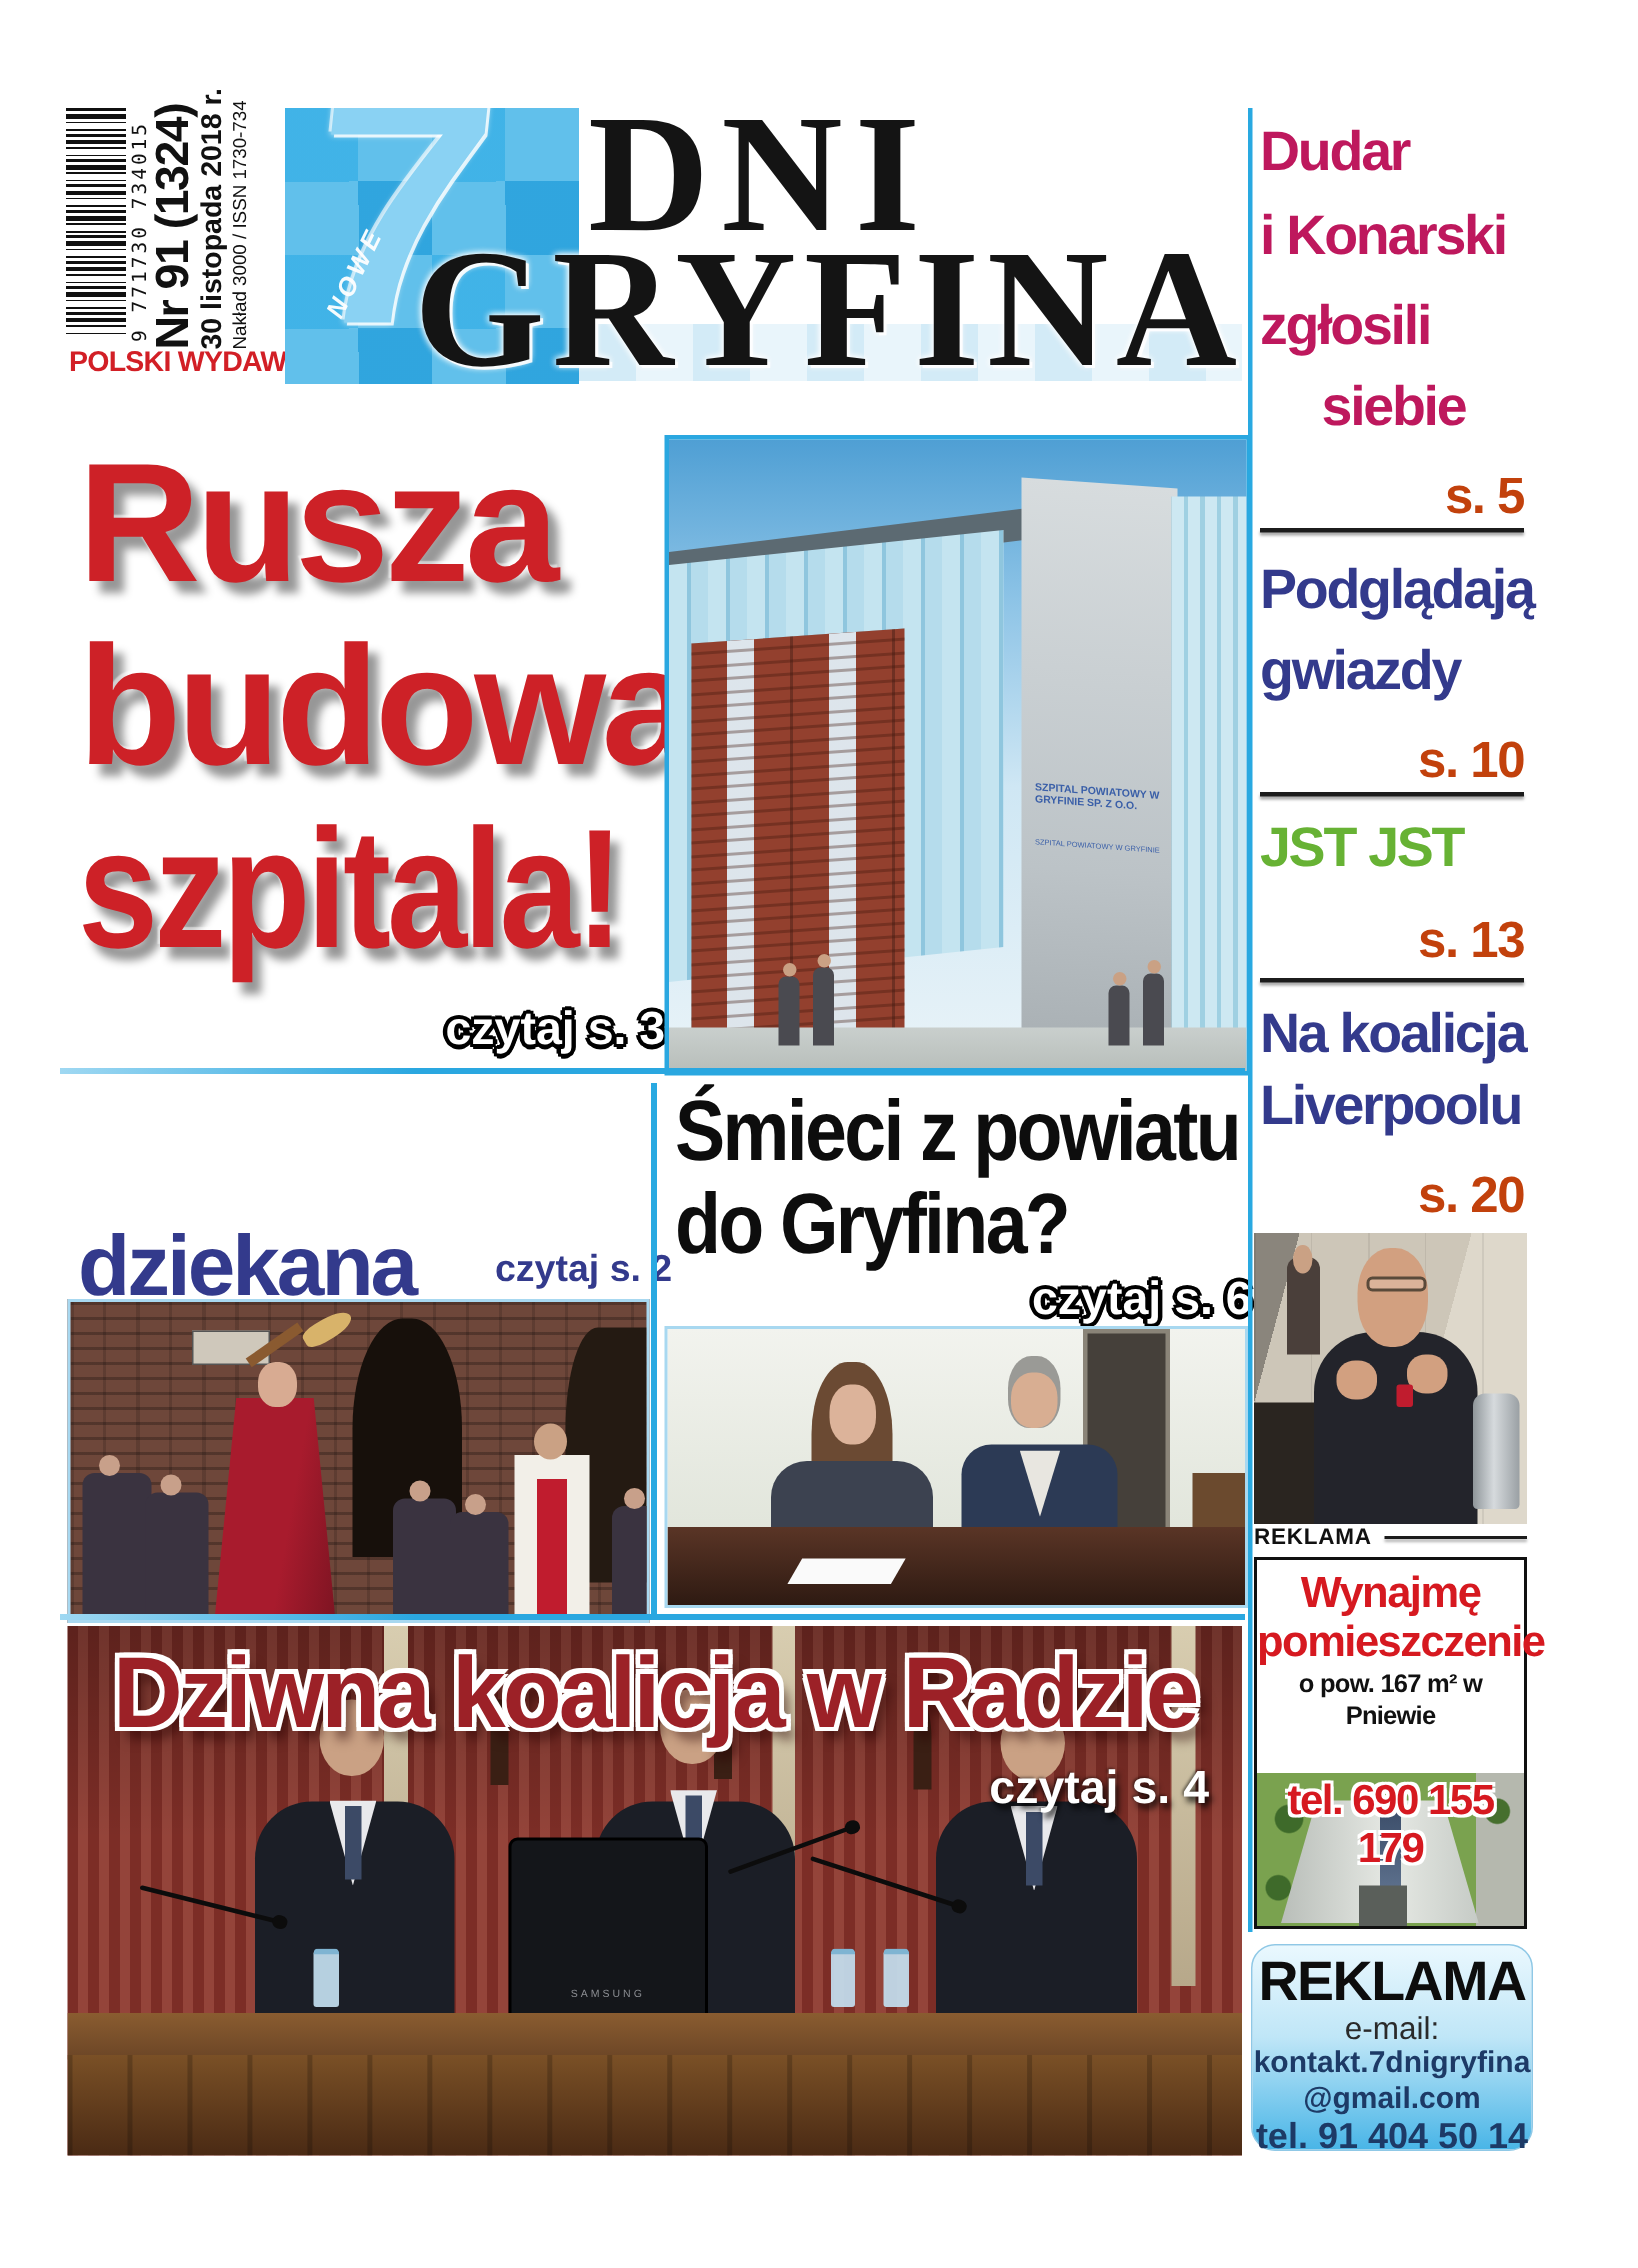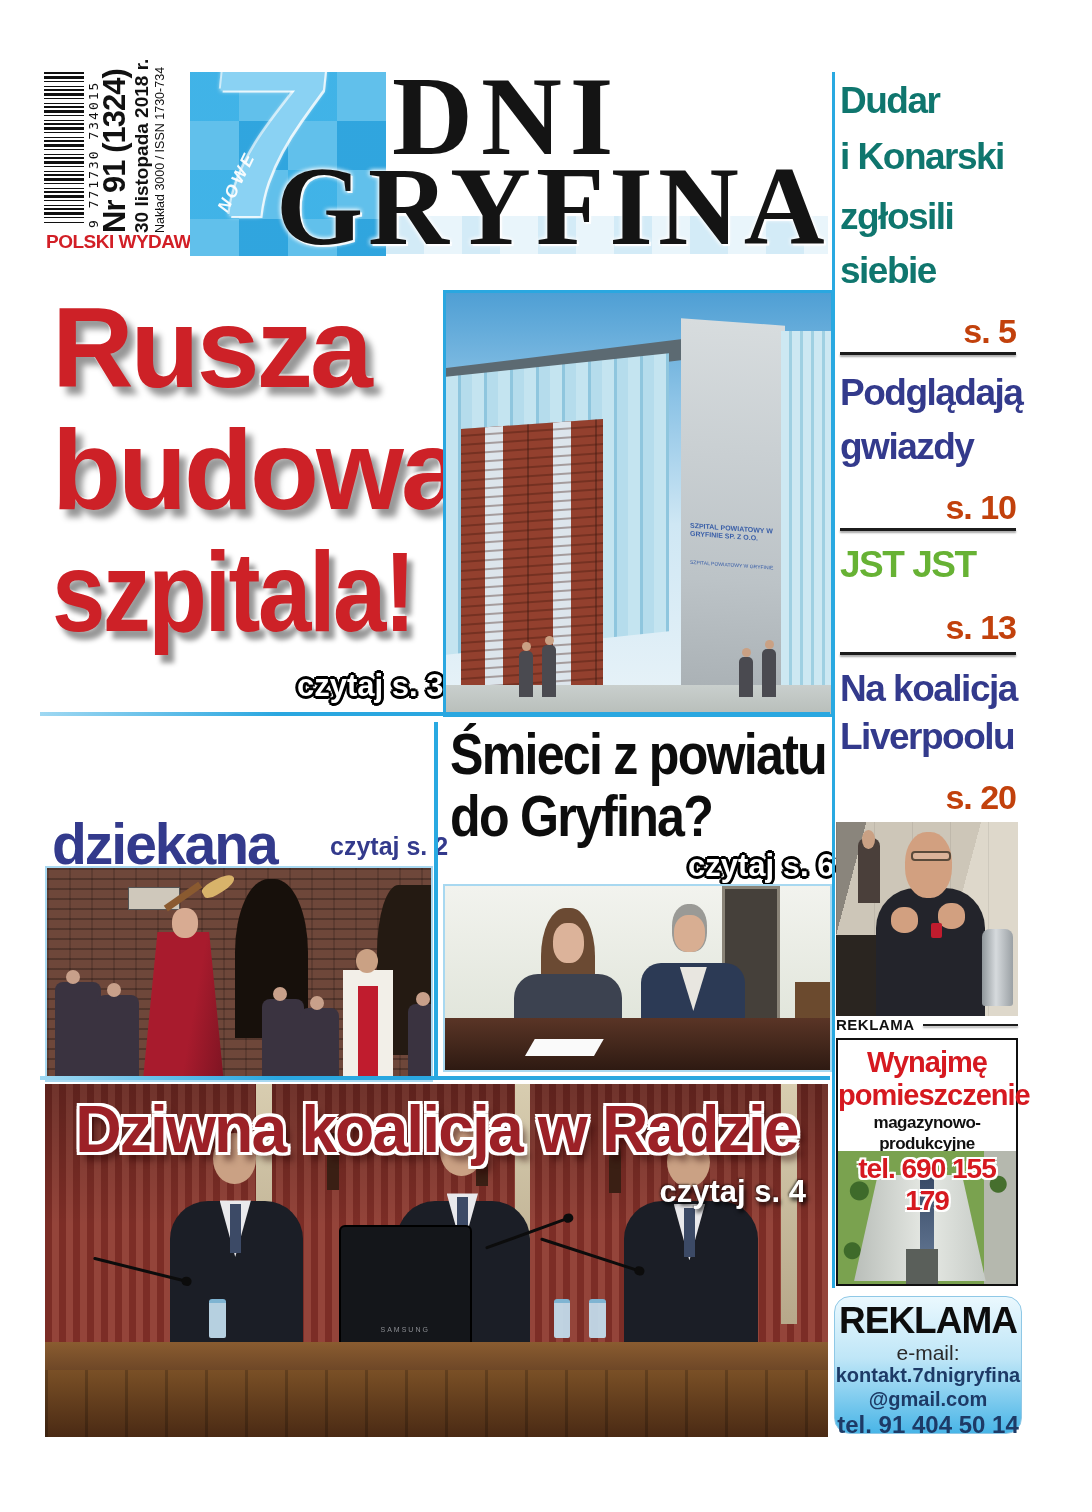--- a/index.html
+++ b/index.html
@@ -130,21 +130,21 @@
     transform:scaleX(.96);
     text-shadow:-3px -3px 0 #fff,3px -3px 0 #fff,-3px 3px 0 #fff,3px 3px 0 #fff,0 -3px 0 #fff,0 3px 0 #fff,-3px 0 0 #fff,3px 0 0 #fff,6px 8px 8px rgba(40,0,0,.55);}
   #czytaj4{position:absolute;right:22px;top:90px;font-size:31px;font-weight:bold;color:#fff;
     text-shadow:2px 3px 4px rgba(0,0,0,.85),-1px -1px 2px rgba(0,0,0,.5);}
 
   
   #side-vline{left:832px;top:72px;width:3px;height:1216px;background:#29a9e1;}
   .side-head{position:absolute;left:840px;width:178px;font-weight:bold;font-size:37px;letter-spacing:-1.5px;line-height:1;}
   .side-page{position:absolute;left:840px;width:176px;text-align:right;font-size:34px;font-weight:bold;color:#c2410c;letter-spacing:-1px;}
   .side-rule{position:absolute;left:840px;width:176px;height:3px;background:#1c1c1c;box-shadow:0 2px 2px rgba(0,0,0,.35);}
-  .red{color:#0f766e;}
+  .red{color:#be185d;}
   .green{color:#67b234;}
 
   #sideman{left:836px;top:822px;width:182px;height:194px;background:linear-gradient(105deg,#8a857c 0 13%,#cdc6b8 13% 62%,#ded8cb 62%);
     background-image:repeating-linear-gradient(90deg,rgba(0,0,0,.07) 0 1px,transparent 1px 38px),linear-gradient(105deg,#8a857c 0 13%,#cdc6b8 13% 62%,#ded8cb 62%);}
   #sm-chair{position:absolute;left:0;bottom:0;width:22%;height:42%;background:#2a2520;}
   #sm-bg-person{position:absolute;left:12%;top:8%;width:12%;height:34%;background:#4a3f3a;border-radius:8px 8px 0 0;}
   #sm-bg-head{position:absolute;left:14.5%;top:4%;width:7%;height:10%;border-radius:50%;background:#caa184;}
   #sm-torso{position:absolute;left:22%;bottom:0;width:60%;height:66%;background:#23242b;border-radius:40px 40px 0 0;}
   #sm-head{position:absolute;left:38%;top:5%;width:26%;height:34%;border-radius:46%;background:#d2a080;}
   #sm-glasses{position:absolute;left:41%;top:15%;width:20%;height:6px;border:2px solid #5a4a3a;border-radius:4px;background:rgba(255,255,255,.2);}
@@ -152,21 +152,21 @@
   #sm-badge{position:absolute;left:52%;top:52%;width:6%;height:8%;background:#c01c2e;border-radius:2px;}
   #sm-bin{position:absolute;right:3%;bottom:5%;width:17%;height:40%;background:linear-gradient(90deg,#8f969a,#d6dadd 45%,#9aa0a4);border-radius:8px 8px 3px 3px;}
 
   #reklama-row{left:836px;top:1016px;width:182px;display:flex;align-items:center;gap:8px;}
   #reklama-label{font-size:15px;font-weight:bold;color:#111;letter-spacing:.5px;}
   #reklama-line{flex:1;height:2px;background:#1c1c1c;box-shadow:0 2px 2px rgba(0,0,0,.3);}
 
   #adbox{left:836px;top:1038px;width:182px;height:248px;border:2px solid #101010;background:#fff;box-sizing:border-box;text-align:center;}
   .ad-red{color:#d61920;font-weight:bold;font-size:29px;line-height:33px;letter-spacing:-1px;}
   .ad-black{color:#111;font-weight:bold;font-size:17px;line-height:21px;letter-spacing:-.5px;}
-  #ad-photo{position:absolute;left:0;bottom:0;width:100%;height:133px;background:#7aa24f;
+  #ad-photo{position:absolute;left:0;bottom:0;width:100%;height:102px;background:#7aa24f;
     background-image:radial-gradient(circle at 12% 30%,#3e6a2a 0 9px,transparent 10px),radial-gradient(circle at 8% 75%,#3e6a2a 0 8px,transparent 9px),
     radial-gradient(circle at 90% 25%,#466f2e 0 8px,transparent 9px),linear-gradient(90deg,transparent 82%,#b5b8ae 82%);}
   #ad-roof{position:absolute;left:9%;top:18%;width:74%;height:80%;background:linear-gradient(90deg,#b9beb9,#e6e9e4 55%,#c6cbc6);
     clip-path:polygon(18% 0,82% 0,100% 100%,0 100%);}
   #ad-ridge{position:absolute;left:46%;top:18%;width:8%;height:80%;background:linear-gradient(180deg,#384a66,#6a7e9a);}
   #ad-door{position:absolute;left:38%;bottom:0;width:18%;height:26%;background:#5a5f5a;}
   #ad-phone{position:absolute;left:0;top:2px;width:100%;text-align:center;font-size:28px;font-weight:bold;color:#d61920;letter-spacing:-1px;
     text-shadow:-2px -2px 0 #fff,2px -2px 0 #fff,-2px 2px 0 #fff,2px 2px 0 #fff,0 2px 0 #fff,0 -2px 0 #fff;}
 
   #contactbox{left:834px;top:1296px;width:188px;height:138px;border-radius:16px;
@@ -297,21 +297,21 @@
     <div id="desk-front"></div>
     <div id="coalition-title">Dziwna koalicja w Radzie</div>
     <div id="czytaj4">czytaj s. 4</div>
   </div>
 
   <div class="abs" id="side-vline"></div>
 
   <div class="side-head red" style="top:82px;">Dudar</div>
   <div class="side-head red" style="top:138px;">i Konarski</div>
   <div class="side-head red" style="top:198px;">zgłosili</div>
-  <div class="side-head red" style="top:252px;">siebie</div>
+  <div class="side-head red" style="top:252px;text-align:center;">siebie</div>
   <div class="side-page" style="top:312px;">s. 5</div>
   <div class="side-rule" style="top:352px;"></div>
 
   <div class="side-head navy" style="top:374px;">Podglądają</div>
   <div class="side-head navy" style="top:428px;">gwiazdy</div>
   <div class="side-page" style="top:488px;">s. 10</div>
   <div class="side-rule" style="top:528px;"></div>
 
   <div class="side-head green" style="top:546px;">JST JST</div>
   <div class="side-page" style="top:608px;">s. 13</div>
@@ -335,21 +335,20 @@
   </div>
 
   <div class="abs" id="reklama-row">
     <span id="reklama-label">REKLAMA</span>
     <span id="reklama-line"></span>
   </div>
 
   <div class="abs" id="adbox">
     <div class="ad-red" style="margin-top:6px;">Wynajmę</div>
     <div class="ad-red">pomieszczenie</div>
-    <div class="ad-black">magazynowo-produkcyjne</div>
     <div class="ad-black">o pow. 167 m² w Pniewie</div>
     <div id="ad-photo">
       <div id="ad-roof"></div>
       <div id="ad-ridge"></div>
       <div id="ad-door"></div>
       <div id="ad-phone">tel. 690 155 179</div>
     </div>
   </div>
 
   <div class="abs" id="contactbox">

